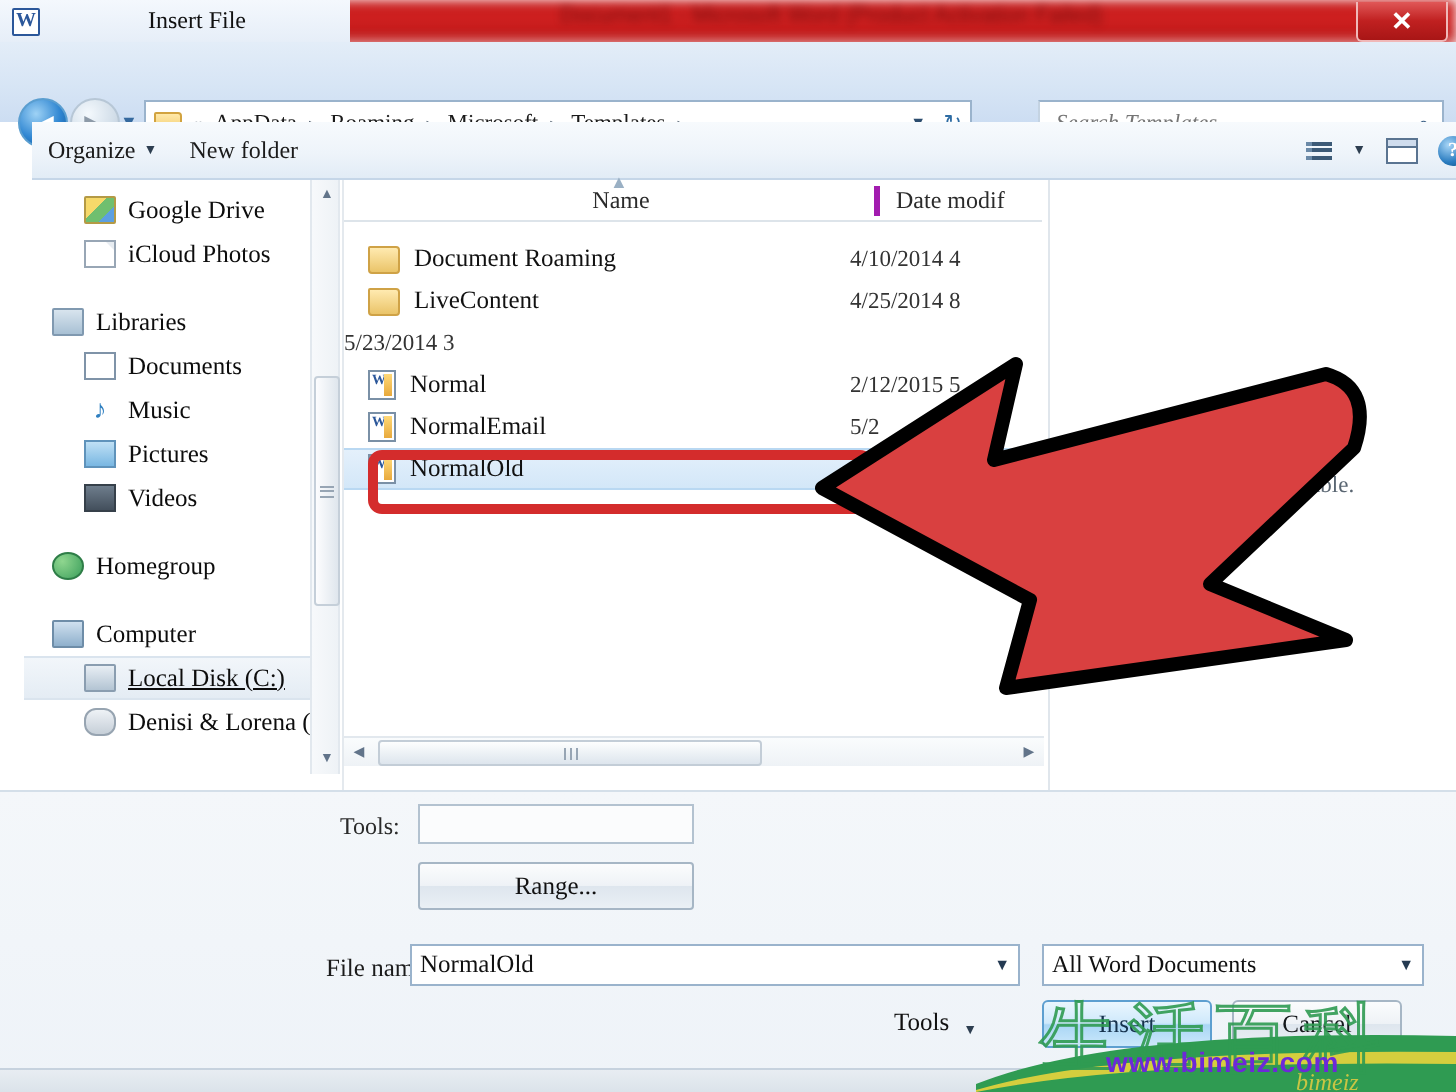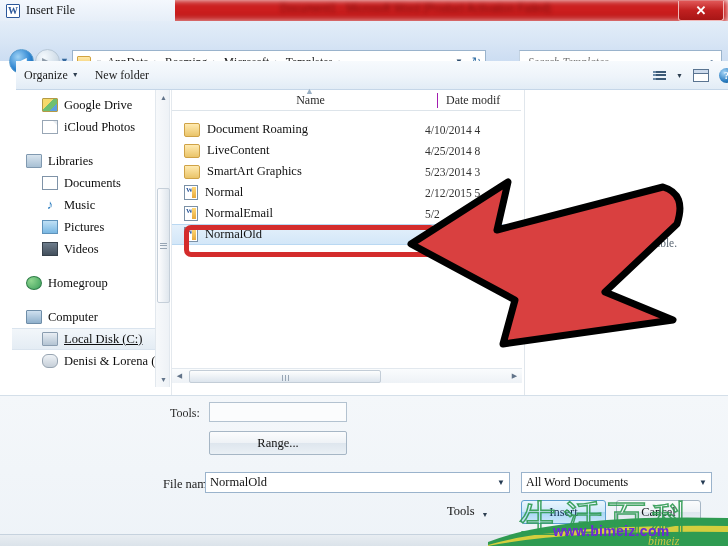--- a/index.html
+++ b/index.html
@@ -48,21 +48,21 @@
     border-bottom: none;
   }
   .word-icon {
     width: 14px; height: 14px; background: #ffffff;
     border: 1px solid #2b579a; border-radius: 1px;
     color: #2b579a; font-size: 10px; font-weight: bold;
     display: flex; align-items: center; justify-content: center;
     font-family: "Liberation Serif", serif;
   }
   .title-text { font-size: 12px; color: #111; white-space: nowrap;
-    font-family: "Liberation Serif", serif; }
+    font-family: "Liberation Serif", serif; margin-left: 48px; }
 
   .close-btn {
     position: absolute; right: 4px; top: 1px; width: 46px; height: 20px;
     background: linear-gradient(180deg,#e05757 0%, #c02020 50%, #a81616 100%);
     border: 1px solid #f0b8b8; border-top: none;
     border-radius: 0 0 3px 3px;
     color: #fff; font-size: 13px; font-weight: bold;
     display: flex; align-items: center; justify-content: center;
     cursor: pointer;
   }
@@ -213,21 +213,21 @@
   }
   .fl-head {
     height:21px; display:flex; align-items:flex-end; padding-bottom:2px;
     border-bottom:1px solid #dde4ea; background:#fff;
   }
   .fl-col {
     font-size:12px; color:#2b2b2b; font-family:"Liberation Serif", serif;
     cursor:pointer; position:relative;text-align:center;
   }
   .fl-col.name { width:265px; padding-left:12px; }
-  .fl-col.date { padding-left:8px; border-left:1px solid #a21caf; }
+  .fl-col.date { padding-left:8px; border-left:3px solid #a21caf; }
   .sort-caret {
     position:absolute; left:133px; top:-7px; font-size:9px; color:#9ab0c4;
   }
   .fl-rows { position:relative; padding-top:8px; }
   .fl-row {
     display:flex; align-items:center; height:21px; cursor:pointer;
     font-size:12.5px; color:#111; font-family:"Liberation Serif", serif;
   }
   .fl-row .nm { width:253px; display:flex; align-items:center; gap:7px; padding-left:12px; }
   .fl-row .dt { font-size:11.5px; color:#333; }
@@ -507,24 +507,20 @@
             <span class="dt">4/10/2014 4</span>
           </div>
           <div class="fl-row">
             <span class="nm">
               <span class="ic ic-folder"></span>
               <span>LiveContent</span>
             </span>
             <span class="dt">4/25/2014 8</span>
           </div>
           <div class="fl-row">
-            <span class="nm">
-              <span class="ic ic-folder"></span>
-              <span>SmartArt Graphics</span>
-            </span>
             <span class="dt">5/23/2014 3</span>
           </div>
           <div class="fl-row">
             <span class="nm">
               <span class="ic-word">W</span>
               <span>Normal</span>
             </span>
             <span class="dt">2/12/2015 5</span>
           </div>
           <div class="fl-row">

